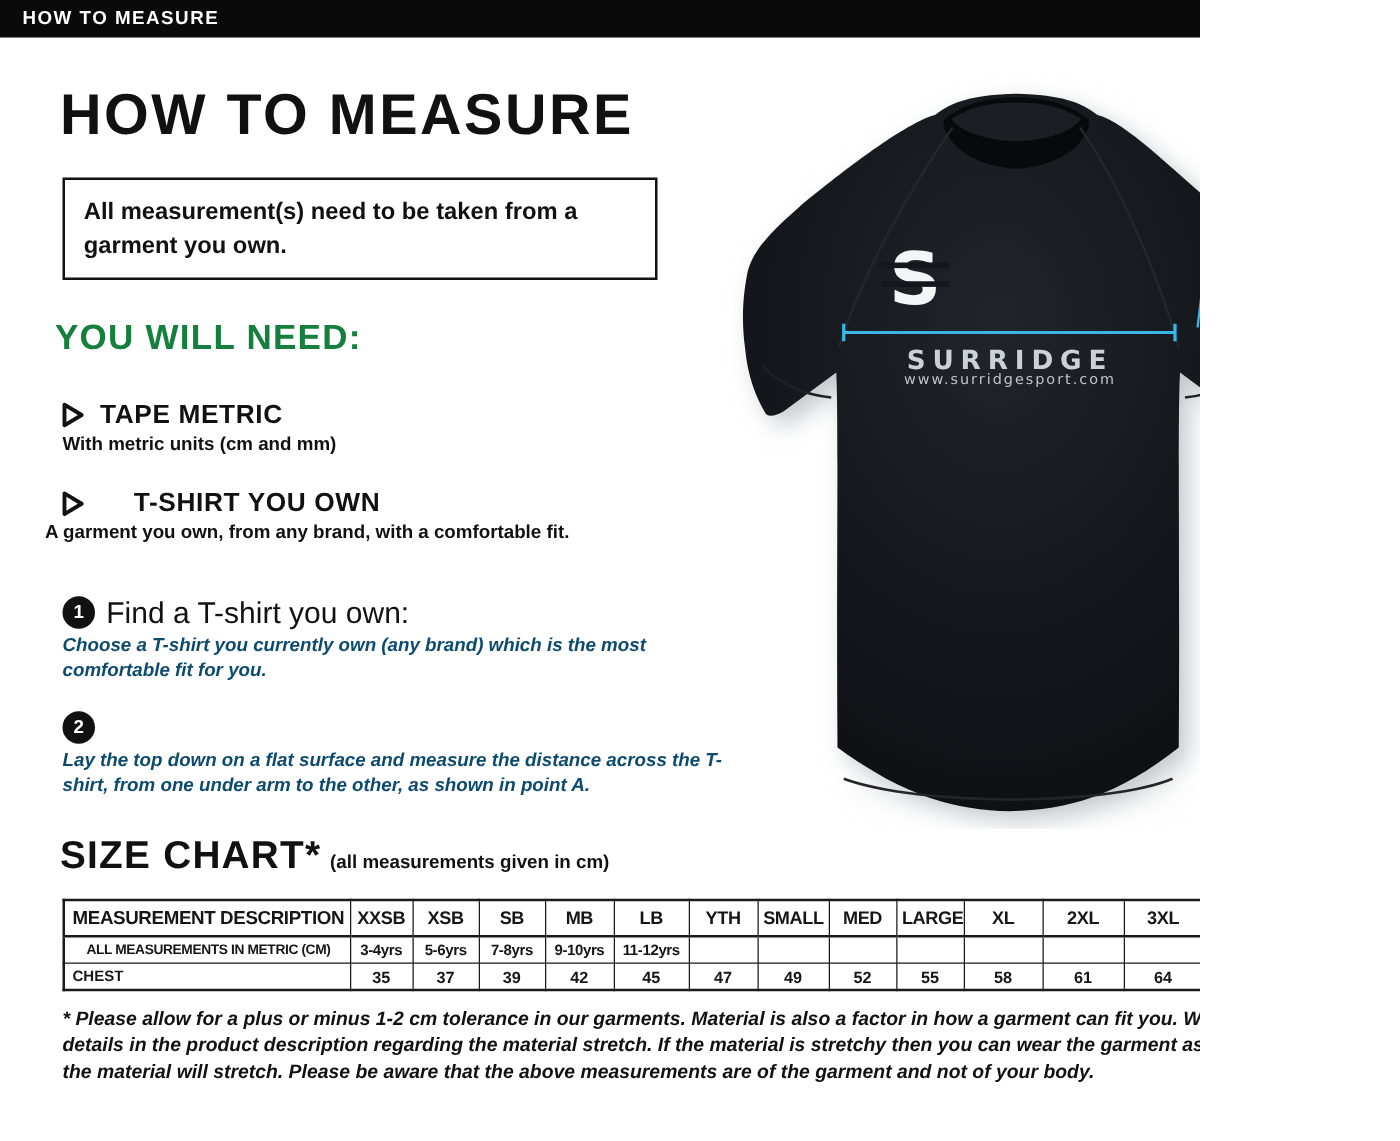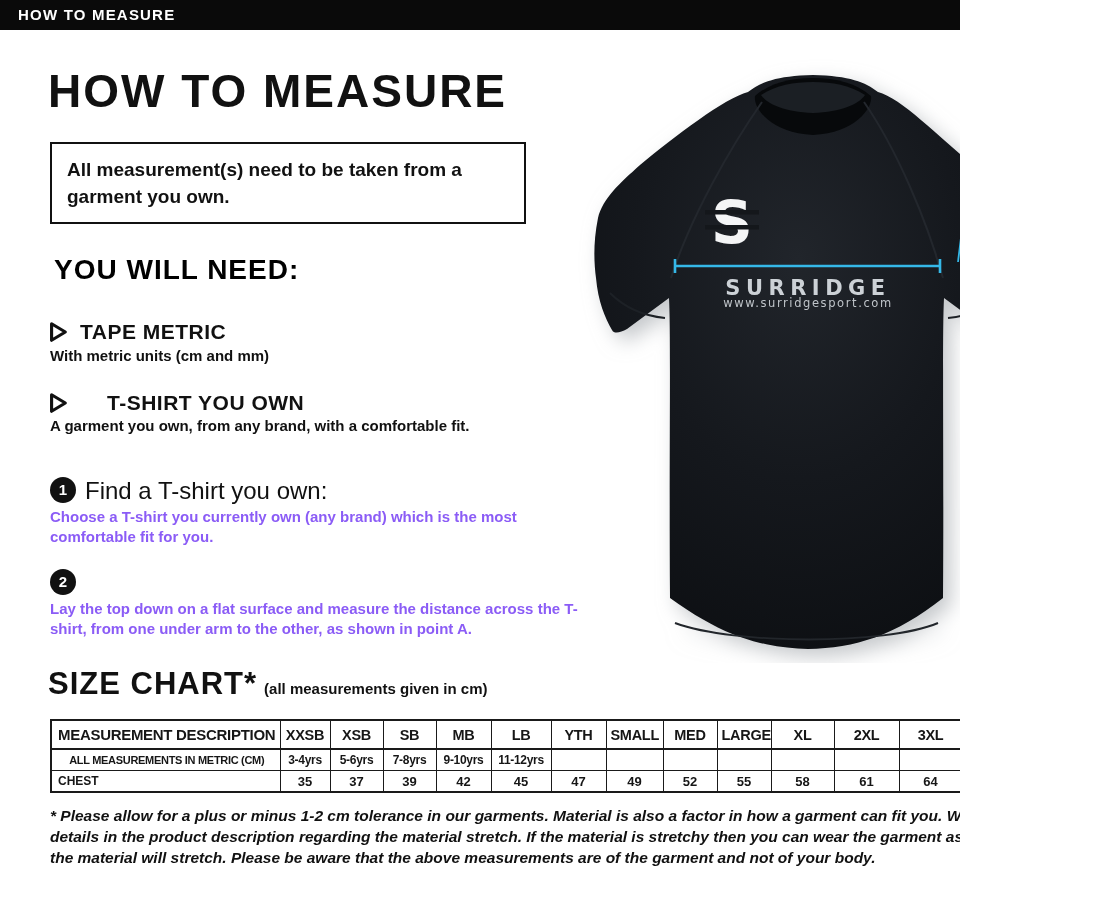--- a/index.html
+++ b/index.html
@@ -10,30 +10,30 @@
   .topbar{position:absolute;left:0;top:0;width:1120px;height:30px;background:#0a0a0a;}
   .topbar-title{position:absolute;left:18px;top:0;height:30px;line-height:30px;color:#fff;
     font-size:15px;font-weight:700;letter-spacing:1.2px;}
   .topbar-logo{position:absolute;right:4px;top:1px;width:52px;height:28px;text-align:center;}
   .topbar-logo .brandword{color:#fff;font-size:6.5px;font-weight:700;letter-spacing:0.6px;margin-top:-2px;}
 
   
   .h1{position:absolute;left:48px;top:64px;font-size:46px;font-weight:800;letter-spacing:2px;color:#111;}
   .notice-box{position:absolute;left:50px;top:142px;width:476px;box-sizing:border-box;
     border:2.5px solid #111;padding:12px 15px;font-size:19px;line-height:27px;font-weight:700;color:#111;}
-  .h2{position:absolute;left:54px;top:254px;font-size:28px;font-weight:800;letter-spacing:1px;color:#000000;}
+  .h2{position:absolute;left:44px;top:254px;font-size:28px;font-weight:800;letter-spacing:1px;color:#15803d;}
 
   .need-item-title{position:absolute;font-size:21px;font-weight:800;letter-spacing:0.5px;color:#111;}
   .need-item-desc{position:absolute;font-size:15px;font-weight:700;color:#111;}
   .tri-icon{position:absolute;width:22px;height:22px;}
 
   .step-circle{position:absolute;width:26px;height:26px;border-radius:50%;background:#111;color:#fff;
     text-align:center;line-height:26px;font-size:15px;font-weight:800;}
   .step-title{position:absolute;font-size:24px;font-weight:400;color:#111;}
-  .step-desc{position:absolute;font-size:15px;line-height:19.5px;font-weight:700;color:#8b5cf6;width:540px;}
+  .step-desc{position:absolute;font-size:15px;line-height:19.5px;font-weight:700;color:#0c4a6e;width:540px;font-style:italic;}
 
   .sc-head{position:absolute;left:48px;top:666px;}
   .sc-head .big{font-size:31px;font-weight:800;letter-spacing:1px;color:#111;}
   .sc-head .small{font-size:15px;font-weight:700;color:#111;margin-left:7px;}
 
   
   table.size{position:absolute;left:50px;top:719px;width:1028px;border-collapse:collapse;table-layout:fixed;}
   table.size th, table.size td{border:1px solid #1a1a1a;padding:0 4px;overflow:hidden;white-space:nowrap;}
   table.size{border:2px solid #1a1a1a;}
   table.size tr.hdr th{height:27px;font-size:14.5px;font-weight:700;letter-spacing:-0.3px;text-align:center;border-bottom-width:2px;}
@@ -74,21 +74,21 @@
   <svg class="tri-icon" style="left:47px;top:321px;" viewBox="0 0 24 24">
     <path d="M5 3 L20 12 L5 21 Z" fill="#fff" stroke="#111" stroke-width="3.4" stroke-linejoin="round"></path>
   </svg>
   <div class="need-item-title" style="left:80px;top:320px;">TAPE METRIC</div>
   <div class="need-item-desc" style="left:50px;top:347px;">With metric units (cm and mm)</div>
 
   <svg class="tri-icon" style="left:47px;top:392px;" viewBox="0 0 24 24">
     <path d="M5 3 L20 12 L5 21 Z" fill="#fff" stroke="#111" stroke-width="3.4" stroke-linejoin="round"></path>
   </svg>
   <div class="need-item-title" style="left:80px;top:391px;margin-left:27px;">T-SHIRT YOU OWN</div>
-  <div class="need-item-desc" style="left:50px;top:417px;">A garment you own, from any brand, with a comfortable fit.</div>
+  <div class="need-item-desc" style="left:36px;top:417px;">A garment you own, from any brand, with a comfortable fit.</div>
 
   <div class="step-circle" style="left:50px;top:477px;">1</div>
   <div class="step-title" style="left:85px;top:477px;">Find a T-shirt you own:</div>
   <div class="step-desc" style="left:50px;top:507px;width:525px;">Choose a T-shirt you currently own (any brand) which is the most comfortable fit for you.</div>
 
   <div class="step-circle" style="left:50px;top:569px;">2</div>
   <div class="step-desc" style="left:50px;top:599px;width:540px;">Lay the top down on a flat surface and measure the distance across the T-shirt, from one under arm to the other, as shown in point A.</div>
 
   <div class="sc-head">
     <span class="big">SIZE CHART*</span><span class="small">(all measurements given in cm)</span>

